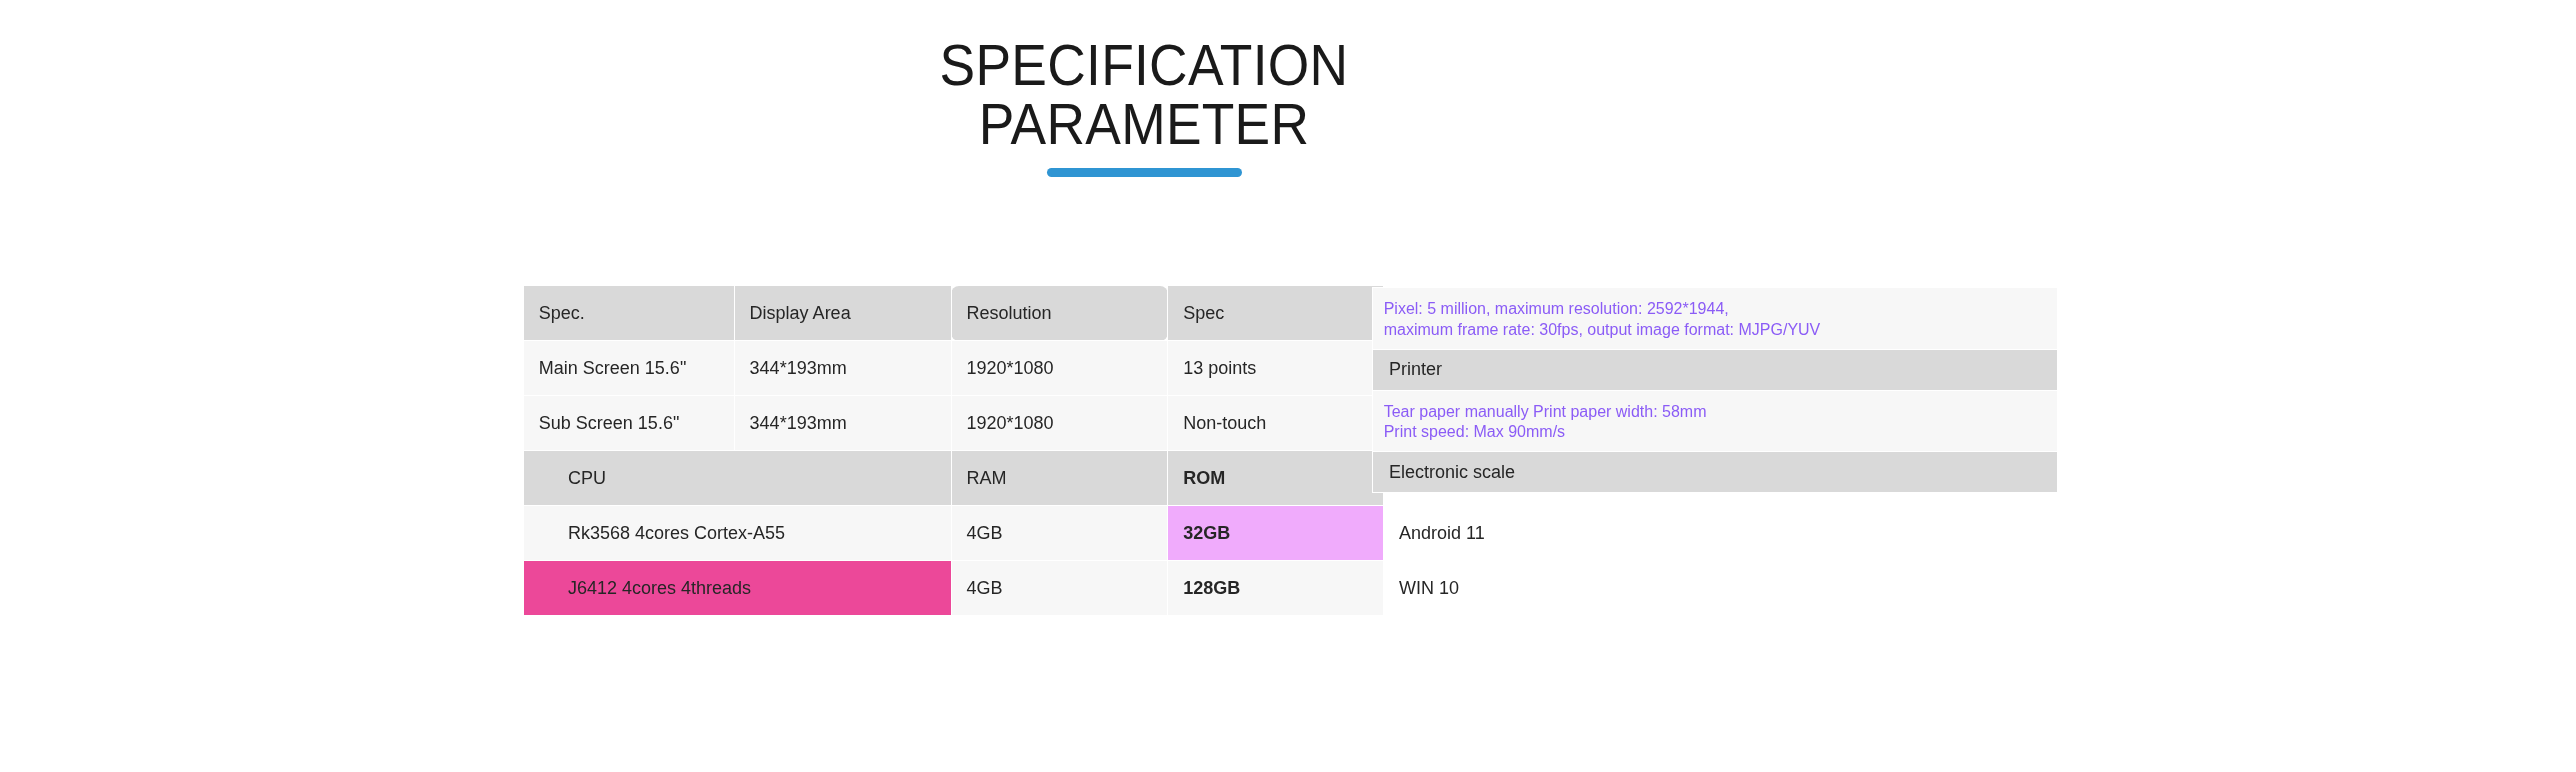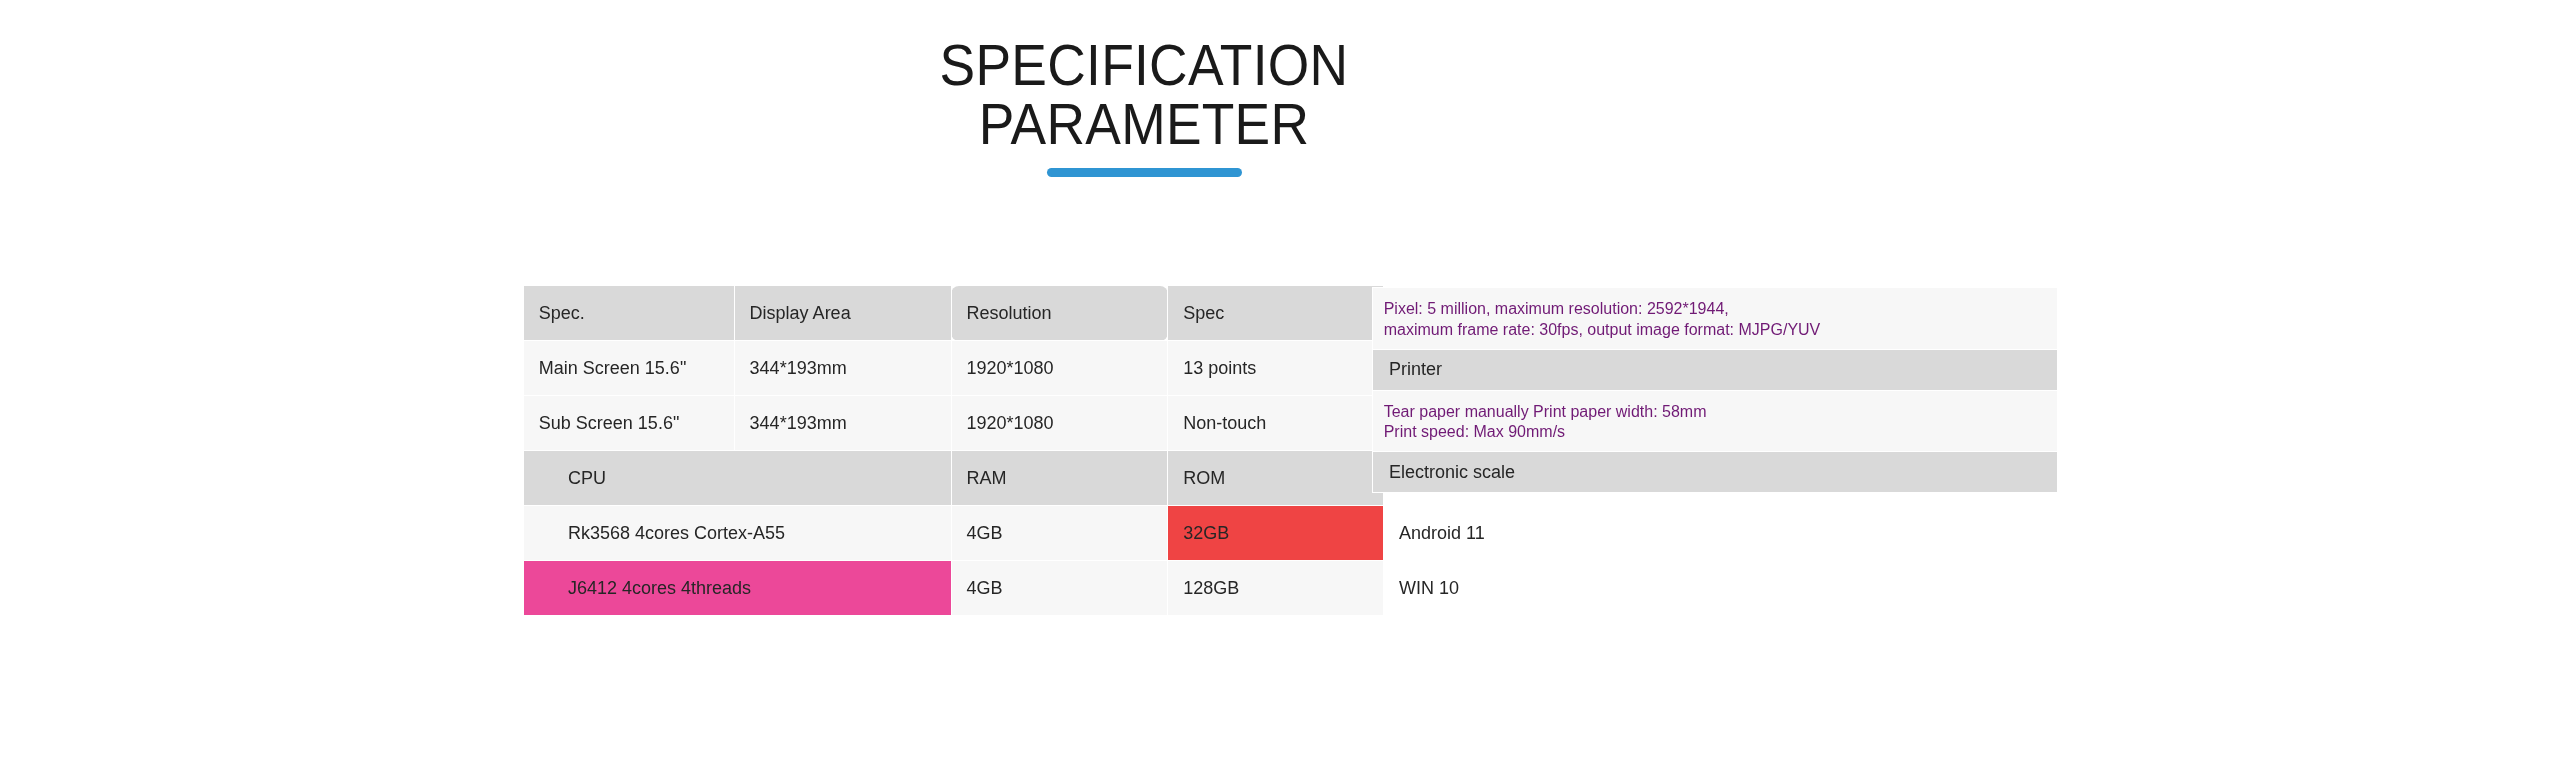--- a/index.html
+++ b/index.html
@@ -71,21 +71,21 @@
   #left-table td {
     height: 54px;
     padding-left: 14.8px;
   }
   #left-table td.c-spec   { width: 195px; }
   #left-table td.c-disp   { width: 201px; }
   #left-table td.c-res    { width: 201px; }
   #left-table td.c-touch  { width: 200px; }
   #left-table td.c-cpu    { width: 402px; padding-left: 44px; }
   #left-table td.c-ram    { width: 81px; }
-  #left-table td.c-rom    { width: 89px; }
+  #left-table td.c-rom    { width: 89px; font-weight: bold; }
   #left-table td.c-os     { width: 225px; }
 
   
   #right-table {
     left: 1372px;
     top: 287px;
     width: 686px;
   }
   #right-table td {
     padding-left: 10.7px;
@@ -94,21 +94,21 @@
     height: 40px;
     padding-left: 16px;
     font-size: 18px;
   }
   #right-table td.sec-body {
     font-size: 16px;
     line-height: 1.30;
     padding-top: 11px;
     padding-bottom: 8px;
     white-space: pre-line;
-    color: #701a75;
+    color: #8b5cf6;
   }
 </style>
 </head>
 <body style="background: rgb(255, 255, 255);">
 
 <div class="title-block">
   <span class="title-line">SPECIFICATION</span>
   <span class="title-line">PARAMETER</span>
   <div class="title-underline" style="background: rgb(47, 149, 211);"></div>
 </div>
@@ -135,21 +135,21 @@
     </tr>
     <tr class="row-head">
       <td class="c-cpu" colspan="2" style="background: rgb(217, 217, 217);">CPU</td>
       <td class="c-ram" style="background: rgb(217, 217, 217);">RAM</td>
       <td class="c-rom" style="background: rgb(217, 217, 217);">ROM</td>
       <td class="c-os" style="background: rgb(217, 217, 217);">OS</td>
     </tr>
     <tr class="row-body">
       <td class="c-cpu" colspan="2" style="background: rgb(247, 247, 247);">Rk3568  4cores  Cortex-A55</td>
       <td class="c-ram" style="background: rgb(247, 247, 247);">4GB</td>
-      <td class="c-rom" style="background: #ef4444;">32GB</td>
+      <td class="c-rom" style="background: #f0abfc;">32GB</td>
       <td class="c-os" style="background: rgb(247, 247, 247);">Android 11</td>
     </tr>
     <tr class="row-body">
       <td class="c-cpu" colspan="2" style="background: #ec4899;">J6412 4cores 4threads</td>
       <td class="c-ram" style="background: rgb(247, 247, 247);">4GB</td>
       <td class="c-rom" style="background: rgb(247, 247, 247);">128GB</td>
       <td class="c-os" style="background: rgb(247, 247, 247);">WIN 10</td>
     </tr>
   </tbody>
 </table>

